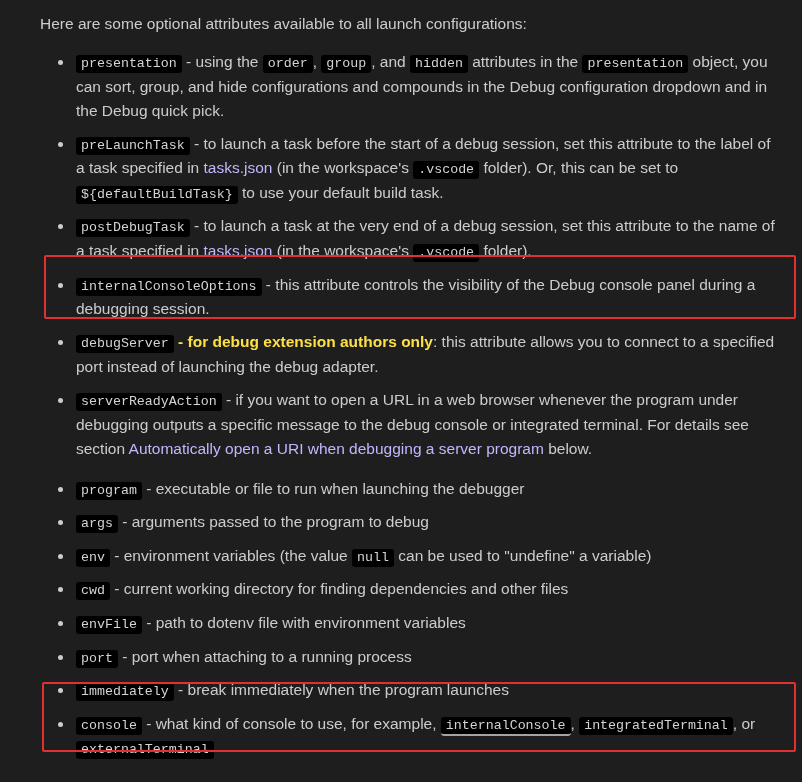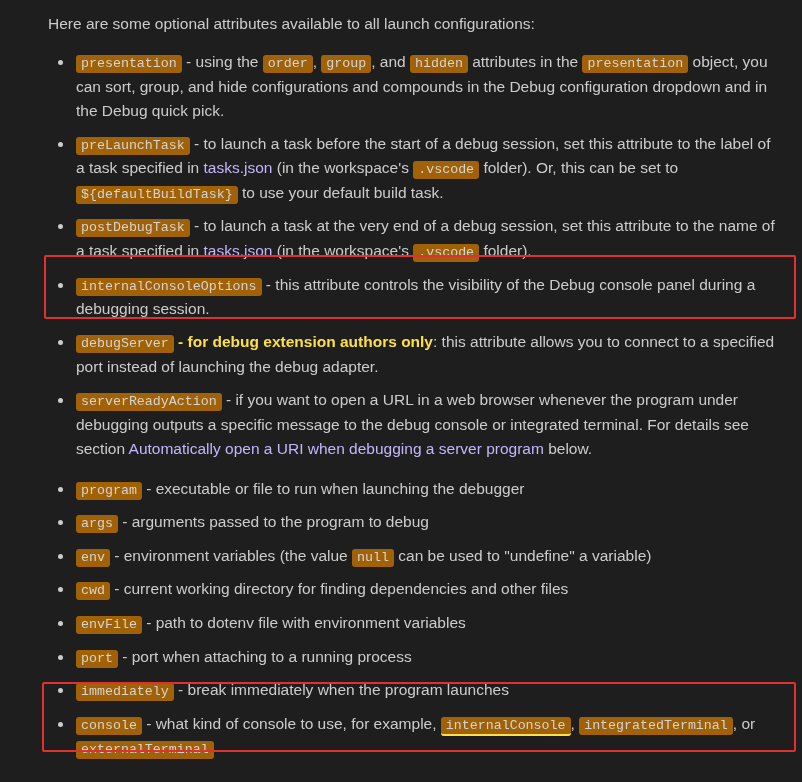--- a/index.html
+++ b/index.html
@@ -16,21 +16,21 @@
     line-height: 1.55;
     overflow: hidden;
     position: relative;
   }
   .page {
     padding: 12px 20px 0 32px;
     box-sizing: border-box;
     width: 802px;
   }
   p.para {
-    margin: 0 0 14px 16px;
+    margin: 0 0 14px 8px;
     color: #cccccc;
     font-size: 15.5px;
   }
   ul.list {
     list-style: none;
     margin: 0 0 16px 0;
     padding: 0;
   }
   ul.list > li {
     position: relative;
@@ -43,21 +43,21 @@
     position: absolute;
     left: 26px;
     top: 10px;
     width: 5px;
     height: 5px;
     border-radius: 50%;
     background: #cccccc;
   }
   code, .code {
     font-family: "Liberation Mono", "DejaVu Sans Mono", monospace;
-    background: #a16207;
+    background: #000000;
     color: #d4d4d4;
     border-radius: 3px;
     padding: 1px 5px 2px 5px;
     font-size: 13.3px;
     white-space: nowrap;
   }
   a.link {
     color: #c4b5fd;
     text-decoration: none;
   }
@@ -76,21 +76,21 @@
     width: 748px;
     height: 60px;
   }
   #hl-console {
     left: 42px;
     top: 682px;
     width: 750px;
     height: 66px;
   }
   .underline-red {
-    border-bottom: 2px solid #fde047;
+    border-bottom: 2px solid #a3a3a3;
     padding-bottom: 1px;
   }
   .second-block { margin-top: 2px; }
 </style>
 </head>
 <body>
 
 <div class="page">
 
   <p class="para">Here are some optional attributes available to all launch configurations:</p>

